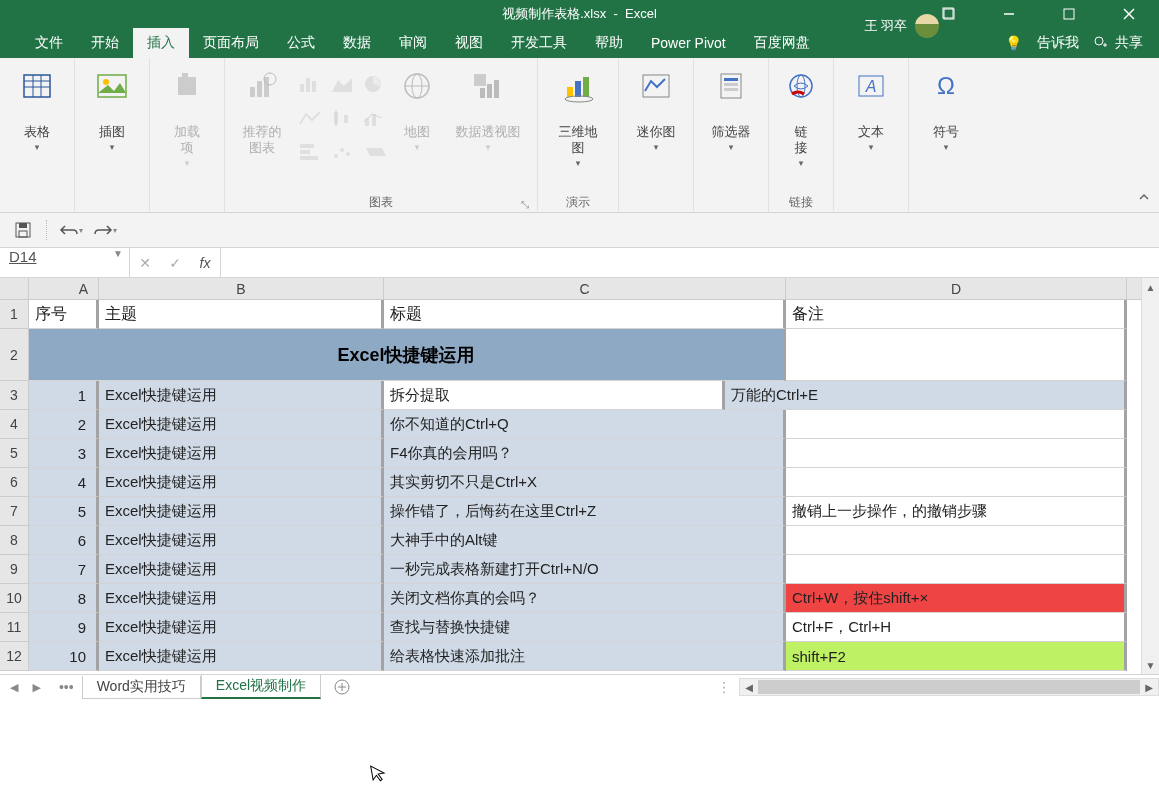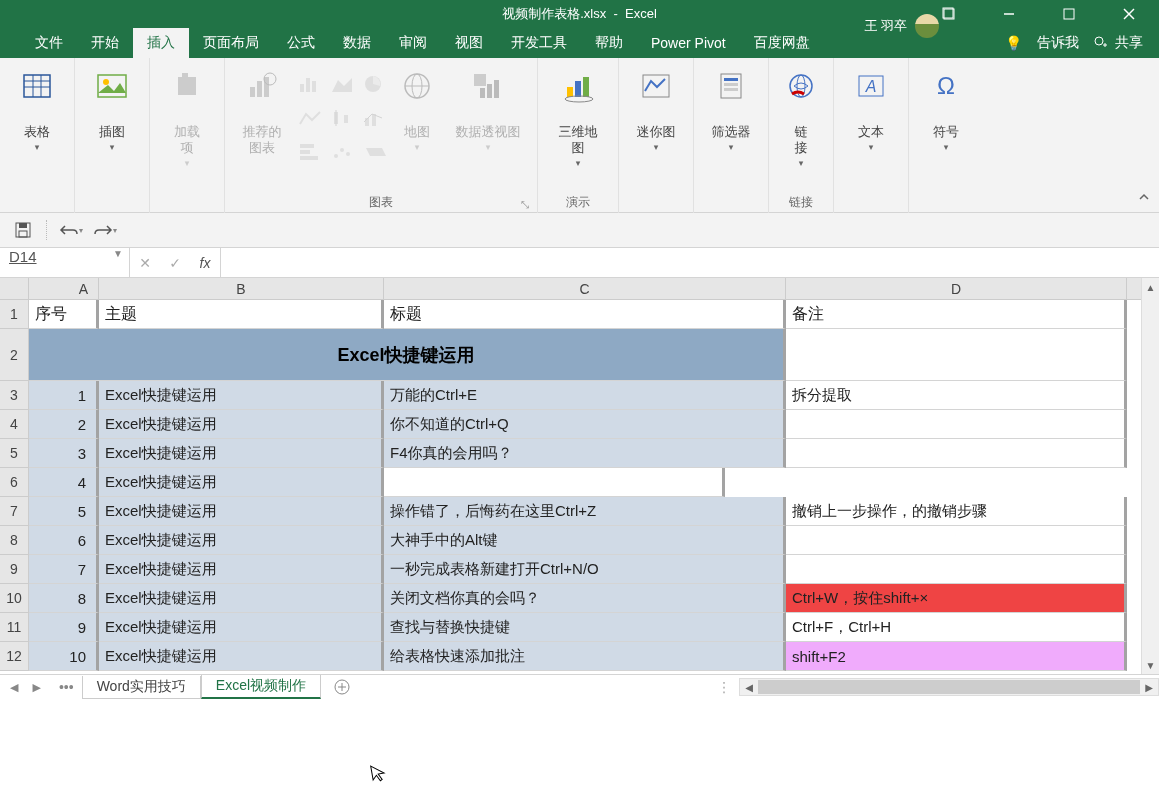--- a/index.html
+++ b/index.html
@@ -475,38 +475,39 @@
       <div class="cell colD">备注</div>
     </div>
     <div class="row big">
       <div class="cell merged-title" style="width:757px">Excel快捷键运用</div>
       <div class="cell colD"></div>
     </div>
     <div class="data-area" id="data-rows">
         <div class="row">
           <div class="cell colA">1</div>
   <div class="cell colB">Excel快捷键运用</div>
+  <div class="cell colD" style="background:#fff">拆分提取</div>
   <div class="cell colC">万能的Ctrl+E</div>
-  <div class="cell colD" style="background:#fff">拆分提取</div>
         </div>
         <div class="row">
           <div class="cell colA">2</div>
   <div class="cell colB">Excel快捷键运用</div>
   <div class="cell colC">你不知道的Ctrl+Q</div>
   <div class="cell colD" style="background:#fff"></div>
         </div>
         <div class="row">
           <div class="cell colA">3</div>
   <div class="cell colB">Excel快捷键运用</div>
   <div class="cell colC">F4你真的会用吗？</div>
   <div class="cell colD" style="background:#fff"></div>
         </div>
         <div class="row">
           <div class="cell colA">4</div>
   <div class="cell colB">Excel快捷键运用</div>
+  <div class="cell colC">其实剪切不只是Ctrl+X</div>
   <div class="cell colD" style="background:#fff"></div>
         </div>
         <div class="row">
           <div class="cell colA">5</div>
   <div class="cell colB">Excel快捷键运用</div>
   <div class="cell colC">操作错了，后悔药在这里Ctrl+Z</div>
   <div class="cell colD" style="background:#fff">撤销上一步操作，的撤销步骤</div>
         </div>
         <div class="row">
           <div class="cell colA">6</div>
@@ -529,21 +530,21 @@
         <div class="row">
           <div class="cell colA">9</div>
   <div class="cell colB">Excel快捷键运用</div>
   <div class="cell colC">查找与替换快捷键</div>
   <div class="cell colD" style="background:#fff">Ctrl+F，Ctrl+H</div>
         </div>
         <div class="row">
           <div class="cell colA">10</div>
   <div class="cell colB">Excel快捷键运用</div>
   <div class="cell colC">给表格快速添加批注</div>
-  <div class="cell colD" style="background:#f0abfc">shift+F2</div>
+  <div class="cell colD" style="background:#bef264">shift+F2</div>
         </div>
       </div>
   </div>
   <div class="vscroll">
     <div class="arrow">▲</div>
     <div class="arrow" style="position:absolute;bottom:0;width:100%">▼</div>
   </div>
 </div>
 
 <div class="sheettabs">

